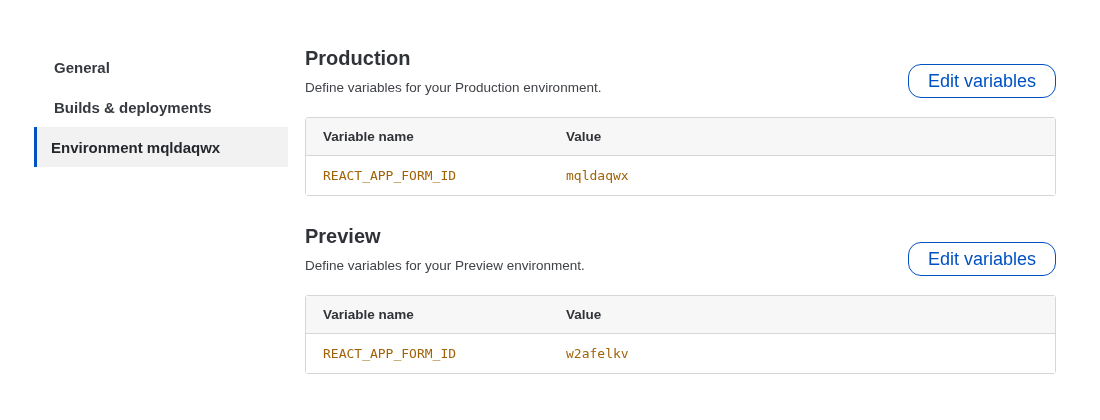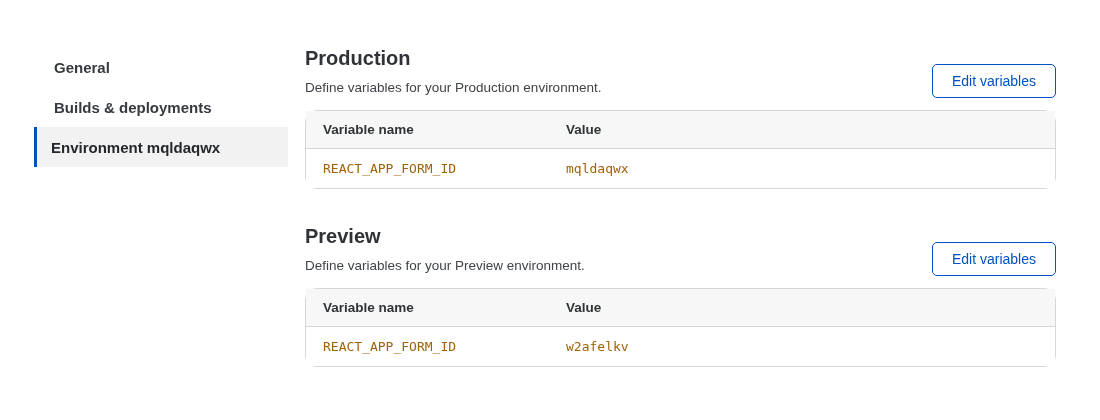--- a/index.html
+++ b/index.html
@@ -59,32 +59,32 @@
     color: #3f4348;
     line-height: 18px;
   }
   .edit-btn {
     position: absolute;
     top: 16px; right: 0;
     height: 34px;
     padding: 0 19px;
     background: #ffffff;
     border: 1px solid #0051c3;
-    border-radius: 5px;
+    border-radius: 13px;
     color: #0051c3;
     font-family: "Liberation Sans", sans-serif;
-    font-size: 14px;
+    font-size: 18px;
     cursor: pointer;
   }
 
   .var-table {
-    margin-top: 13px;
+    margin-top: 20px;
     width: 751px;
     border: 1px solid #d5d6d8;
-    border-radius: 12px;
+    border-radius: 3px;
     border-collapse: separate;
     border-spacing: 0;
     table-layout: fixed;
   }
   .var-table th {
     background: #f7f7f7;
     height: 38px;
     text-align: left;
     font-size: 13.5px;
     font-weight: 700;

